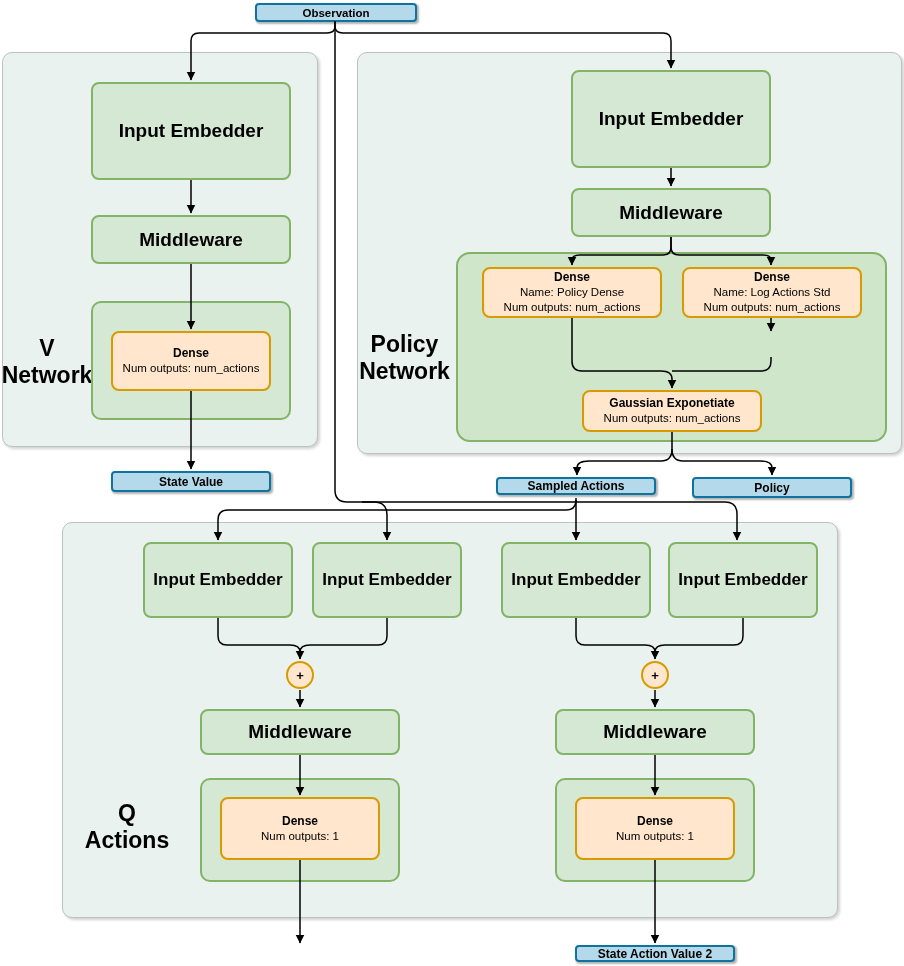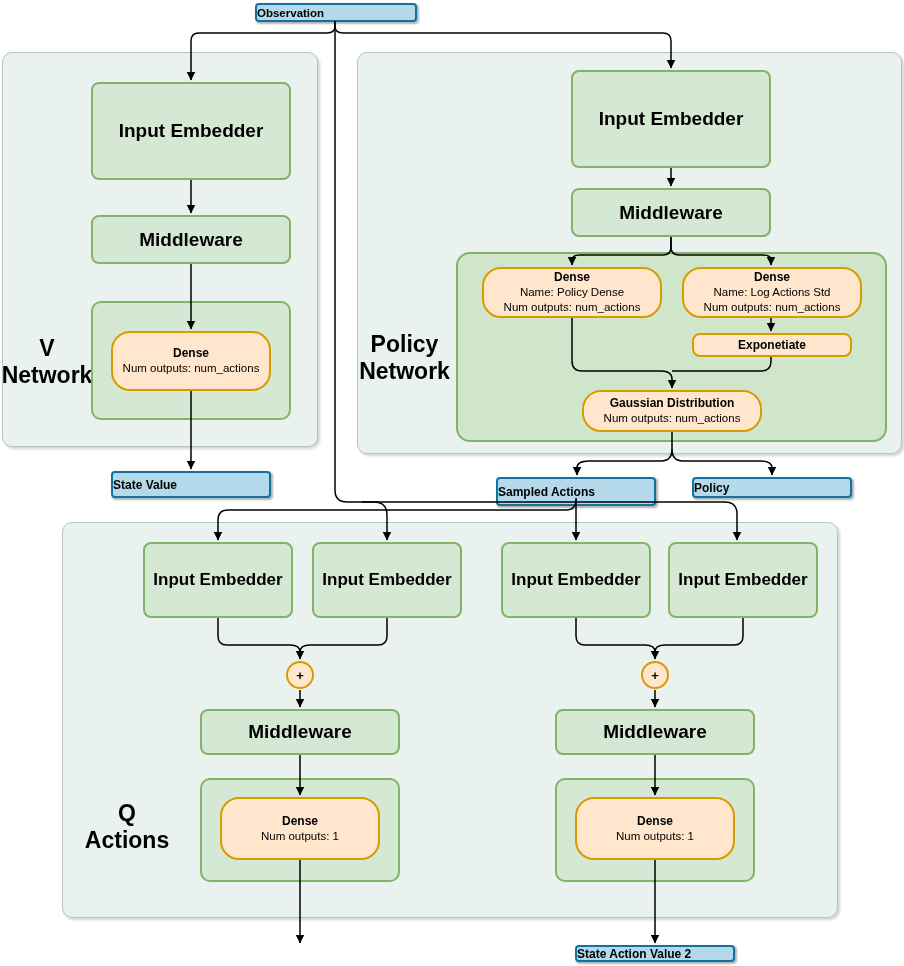--- a/index.html
+++ b/index.html
@@ -26,29 +26,29 @@
     border-radius:10px;
   }
   .sac{
     background:var(--sac-fill,#cfe6cb);
     border:2px solid var(--green-border,#82b366);
     border-radius:14px;
   }
   .onode{
     background:var(--orange-fill,#ffe6cc);
     border:2.5px solid var(--orange-border,#d79b00);
-    border-radius:19px;
+    border-radius:8px;
     display:flex;flex-direction:column;align-items:center;justify-content:center;
     text-align:center;line-height:15px;
   }
   .bnode{
     background:var(--blue-fill,#b3d9ea);
     border:2px solid var(--blue-border,#10739e);
     border-radius:4px;
-    display:flex;align-items:center;justify-content:flex-start;text-align:center;
+    display:flex;align-items:center;justify-content:center;text-align:center;
     font-weight:bold;font-size:12px;
     box-shadow:1.5px 1.5px 2px rgba(0,0,0,0.3);
   }
   .big-label{font-weight:bold;font-size:19px;}
   .mid-label{font-weight:bold;font-size:17px;}
   .dense-title{font-weight:bold;font-size:12px;}
   .dense-line{font-size:11.5px;}
   .section-label{
     display:flex;flex-direction:column;align-items:center;justify-content:center;
     font-weight:bold;font-size:23px;line-height:27px;text-align:center;
@@ -96,49 +96,46 @@
     <span>Input Embedder</span>
   </div>
   <div class="abs gnode big-label" style="left:91px;top:215px;width:200px;height:49px">
     <span>Middleware</span>
   </div>
   <div class="abs gwrap" style="left:91px;top:301px;width:200px;height:119px"></div>
   <div class="abs onode" style="left:111px;top:331px;width:160px;height:60px">
     <span class="dense-title">Dense</span>
     <span class="dense-line">Num outputs: num_actions</span>
   </div>
-  <div class="abs bnode" style="left:111px;top:471px;width:160px;height:27px">
+  <div class="abs bnode" style="left:111px;top:471px;width:160px;height:21px">
     <span>State Value</span>
   </div>
 
   <div class="abs gnode big-label" style="left:571px;top:70px;width:200px;height:98px">
     <span>Input Embedder</span>
   </div>
   <div class="abs gnode big-label" style="left:571px;top:188px;width:200px;height:49px">
     <span>Middleware</span>
   </div>
   <div class="abs sac" style="left:456px;top:252px;width:431px;height:190px"></div>
   <div class="abs onode" style="left:482px;top:267px;width:180px;height:51px">
     <span class="dense-title">Dense</span>
     <span class="dense-line">Name: Policy Dense</span>
     <span class="dense-line">Num outputs: num_actions</span>
   </div>
   <div class="abs onode" style="left:682px;top:267px;width:180px;height:51px">
     <span class="dense-title">Dense</span>
     <span class="dense-line">Name: Log Actions Std</span>
     <span class="dense-line">Num outputs: num_actions</span>
   </div>
-  <div class="abs onode" style="left:692px;top:333px;width:160px;height:24px;border-radius:8px">
-    <span class="dense-title">Exponetiate</span>
-  </div>
   <div class="abs onode" style="left:582px;top:390px;width:180px;height:42px">
-    <span class="dense-title">Gaussian Distribution</span>
-    <span class="dense-line">Num outputs: num_actions</span>
-  </div>
-  <div class="abs bnode" style="left:496px;top:477px;width:160px;height:29px">
+    <span class="dense-title">Gaussian Exponetiate</span>
+    <span class="dense-line">Num outputs: num_actions</span>
+  </div>
+  <div class="abs bnode" style="left:496px;top:477px;width:160px;height:18px">
     <span>Sampled Actions</span>
   </div>
   <div class="abs bnode" style="left:692px;top:477px;width:160px;height:21px">
     <span>Policy</span>
   </div>
 
   <div class="abs gnode mid-label" style="left:143px;top:542px;width:150px;height:76px">
     <span>Input Embedder</span>
   </div>
   <div class="abs gnode mid-label" style="left:312px;top:542px;width:150px;height:76px">

